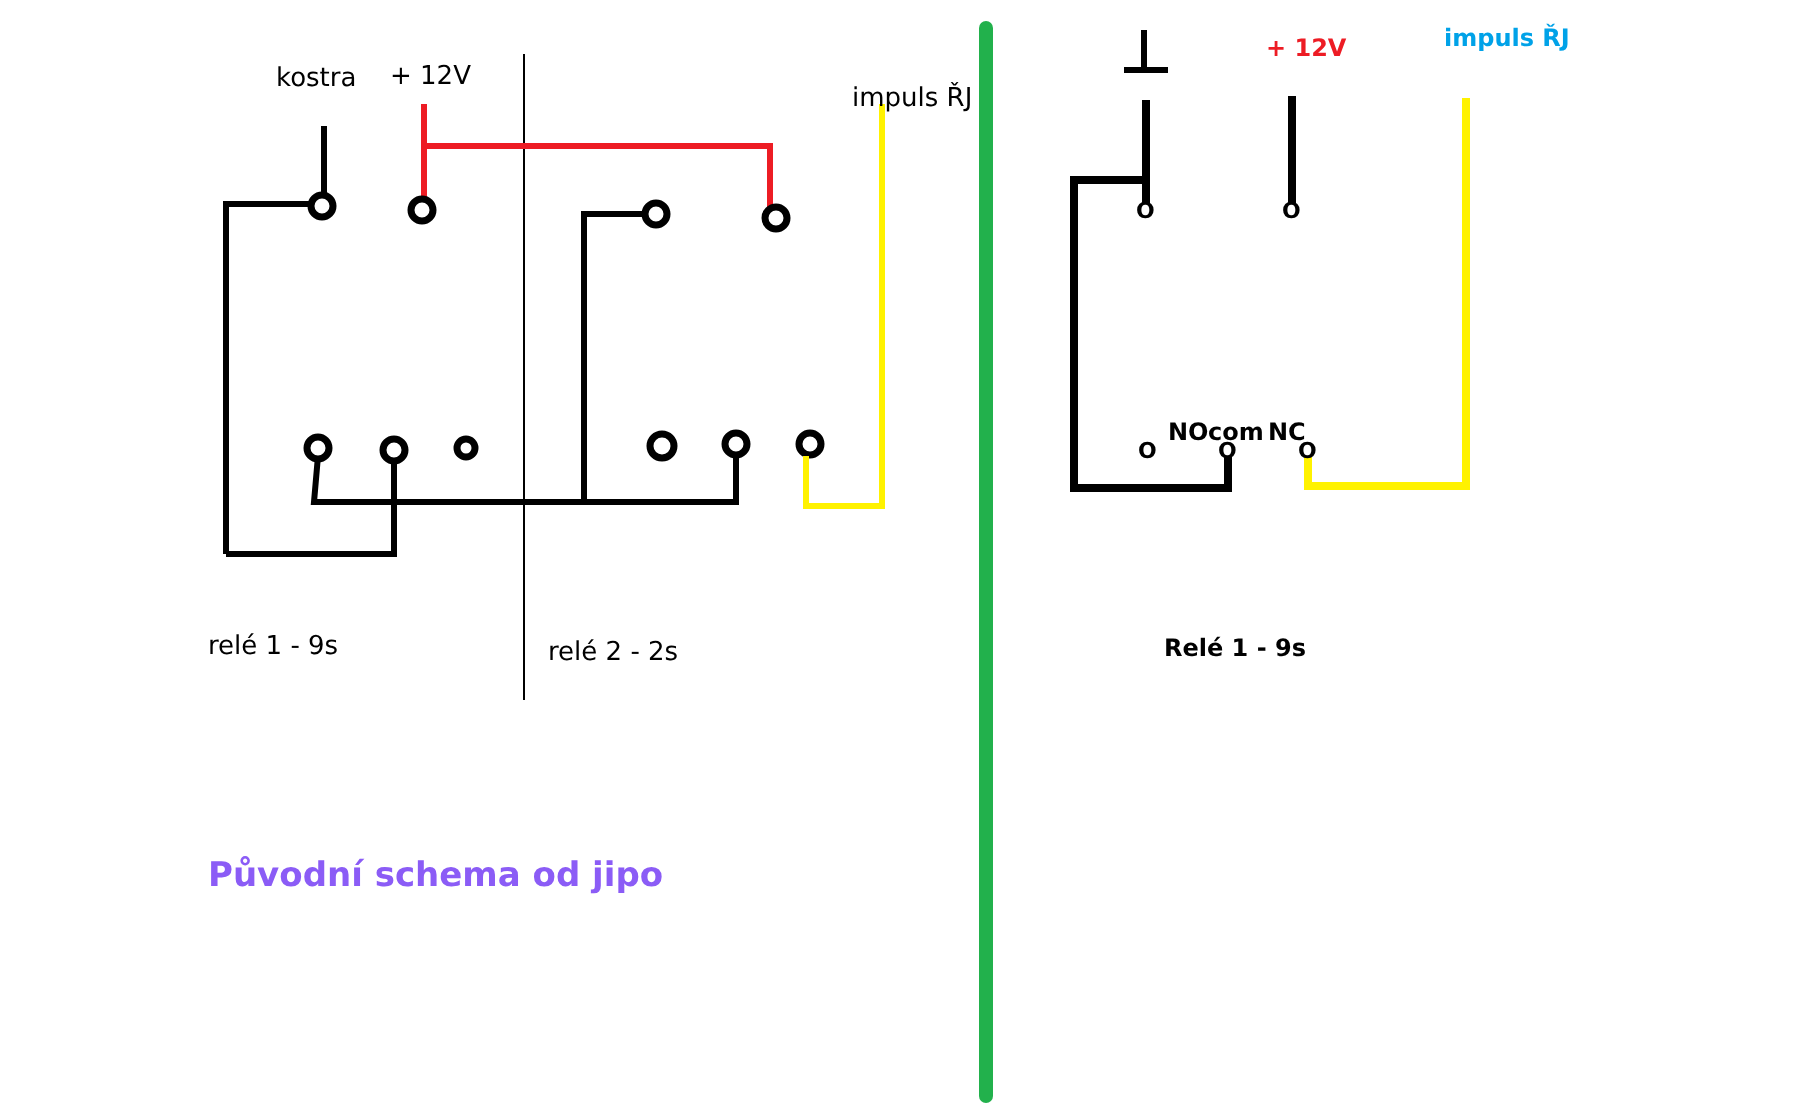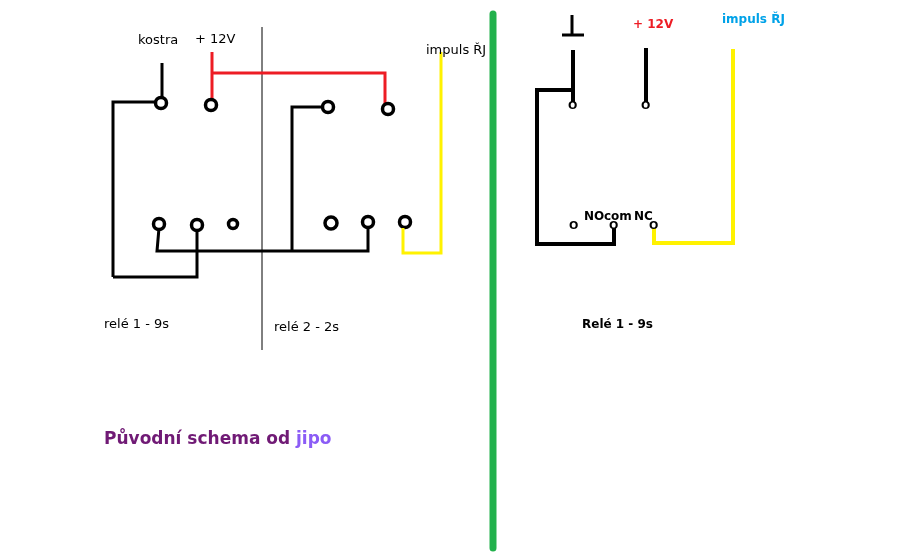--- a/index.html
+++ b/index.html
@@ -53,21 +53,21 @@
     <polyline points="733,49 733,243 654,243 654,228" fill="none" stroke="#fff200" stroke-width="4"></polyline>
   </svg>
 
   <span class="lbl lbl-thin" style="left:138px;top:32px;">kostra</span>
   <span class="lbl lbl-thin" style="left:195px;top:31px;">+ 12V</span>
   <span class="lbl lbl-thin" style="left:426px;top:42px;">impuls ŘJ</span>
   <span class="lbl lbl-thin" style="left:104px;top:316px;">relé 1 - 9s</span>
   <span class="lbl lbl-thin" style="left:274px;top:319px;">relé 2 - 2s</span>
 
   <div class="lbl title" style="left:104px;top:428px;">
-    <span style="color:#701a75;margin-top:20px;">Původní schema od</span>
+    <span style="color:#8b5cf6;margin-top:20px;">Původní schema od</span>
     <span style="color:#8b5cf6;">jipo</span>
   </div>
 
   <span class="lbl lbl-bold" style="left:633px;top:17px;color:#ed1c24;">+ 12V</span>
   <span class="lbl lbl-bold" style="left:722px;top:12px;color:#00a2e8;">impuls ŘJ</span>
 
   <span class="lbl lbl-bold" style="left:568px;top:99px;font-size:11px;">O</span>
   <span class="lbl lbl-bold" style="left:641px;top:99px;font-size:11px;">O</span>
 
   <span class="lbl lbl-bold" style="left:584px;top:209px;">NO</span>

